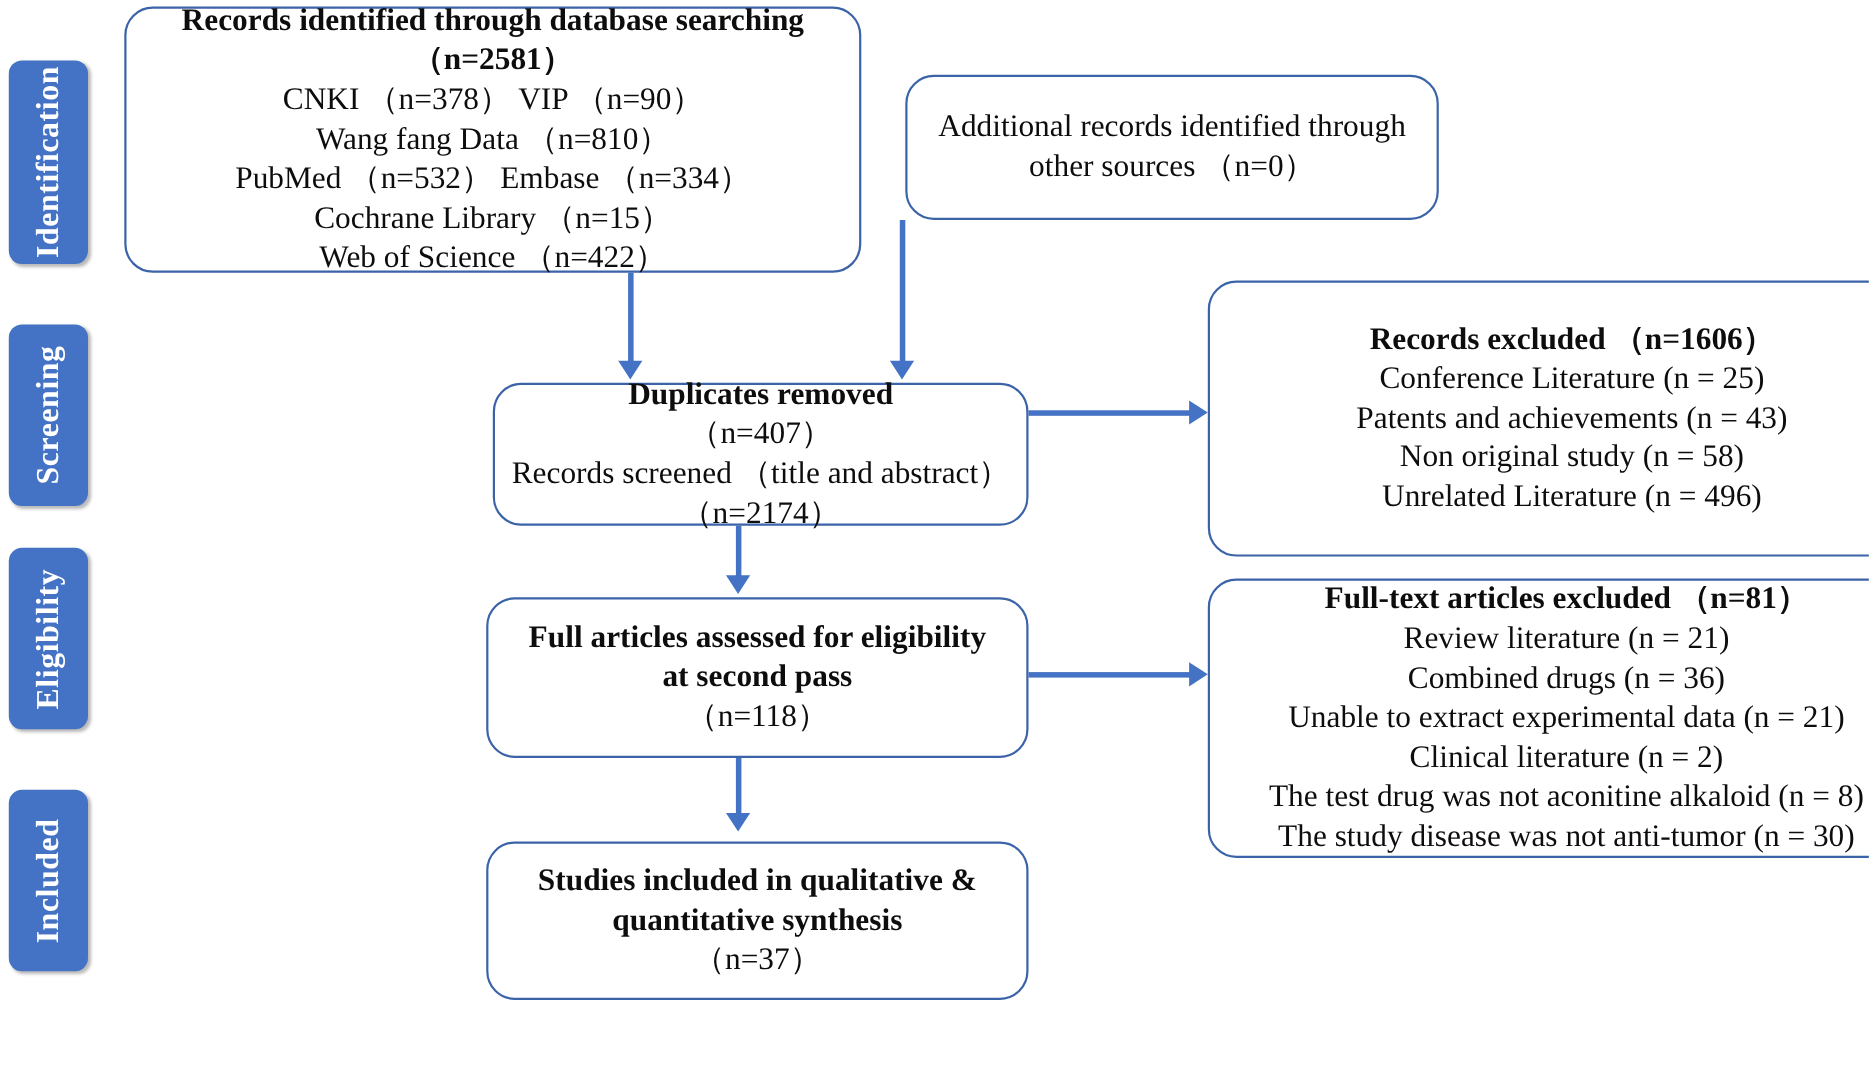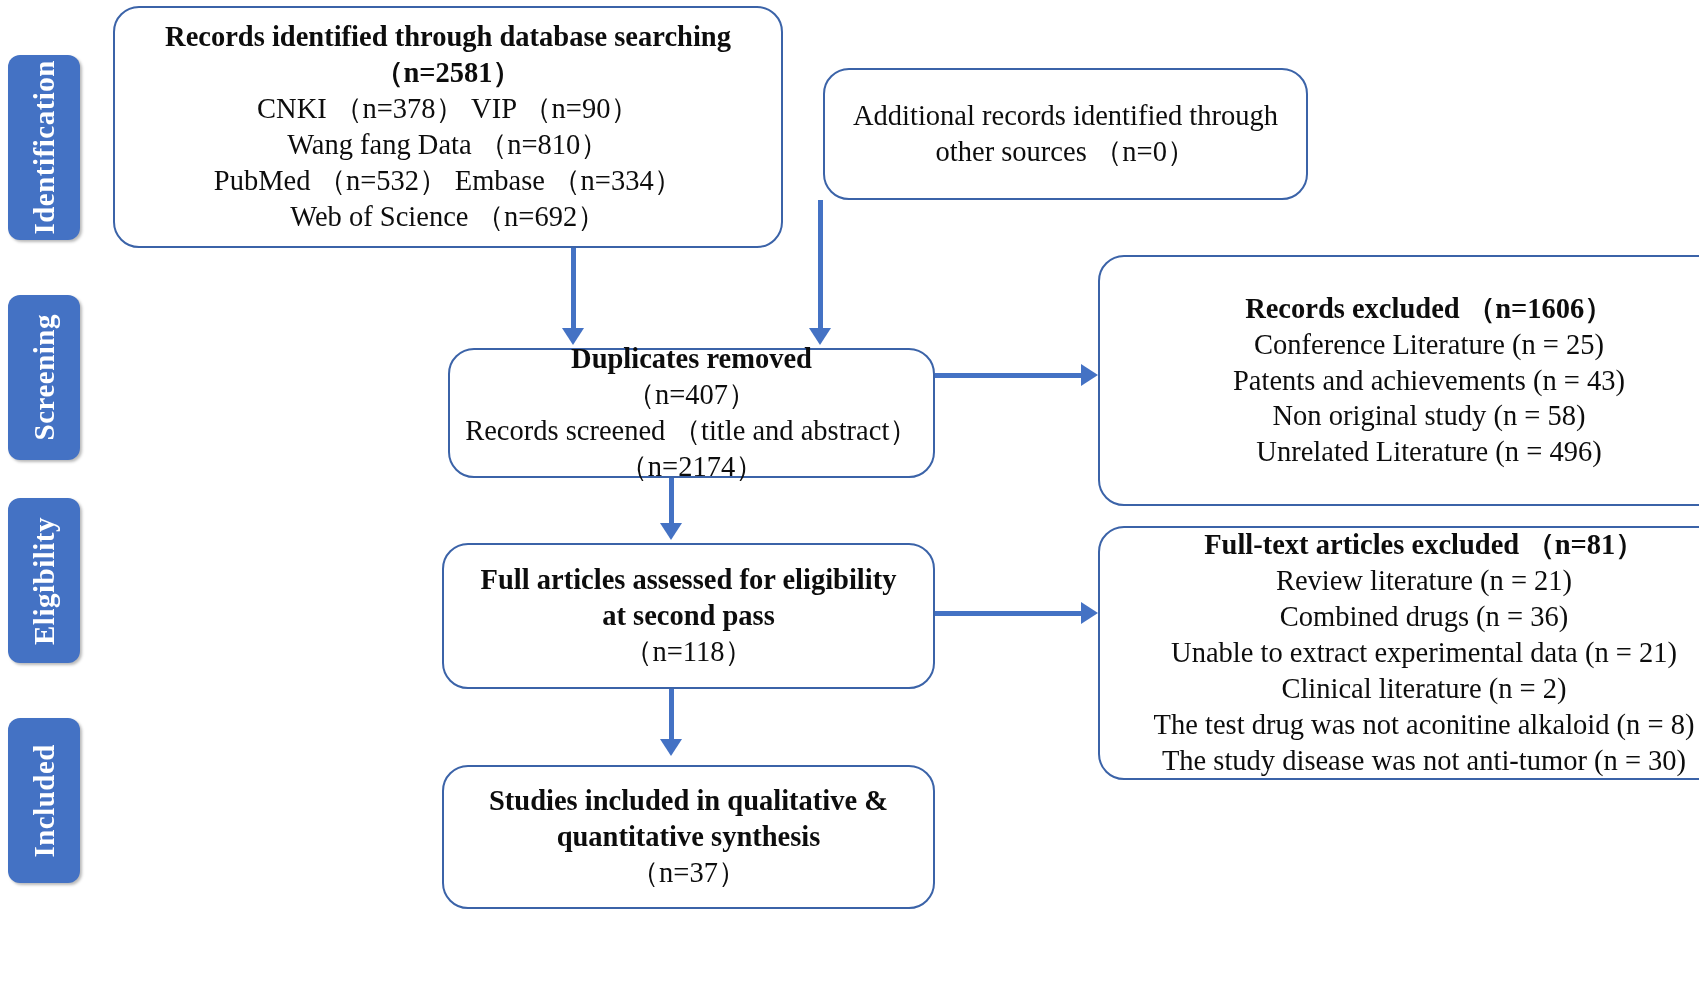--- a/index.html
+++ b/index.html
@@ -106,21 +106,22 @@
   <div class="stage" style="left:8px; top:718px; width:72px; height:165px;">
     <span class="stage-text">Included</span>
   </div>
 
   <div class="box" style="left:113px; top:6px; width:670px; height:242px;">
     <div class="ln b">Records identified through database searching</div>
     <div class="ln b">（n=2581）</div>
     <div class="ln">CNKI （n=378）  VIP （n=90）</div>
     <div class="ln">Wang fang Data （n=810）</div>
     <div class="ln">PubMed （n=532）  Embase （n=334）</div>
-    <div class="ln">Web of Science （n=692）</div>
+    <div class="ln">Cochrane Library （n=15）</div>
+    <div class="ln">Web of Science （n=422）</div>
   </div>
 
   <div class="box" style="left:823px; top:68px; width:485px; height:132px;">
     <div class="ln">Additional records identified through</div>
     <div class="ln">other sources （n=0）</div>
   </div>
 
   <div class="box" style="left:448px; top:348px; width:487px; height:130px;">
     <div class="ln b">Duplicates removed</div>
     <div class="ln">（n=407）</div>

